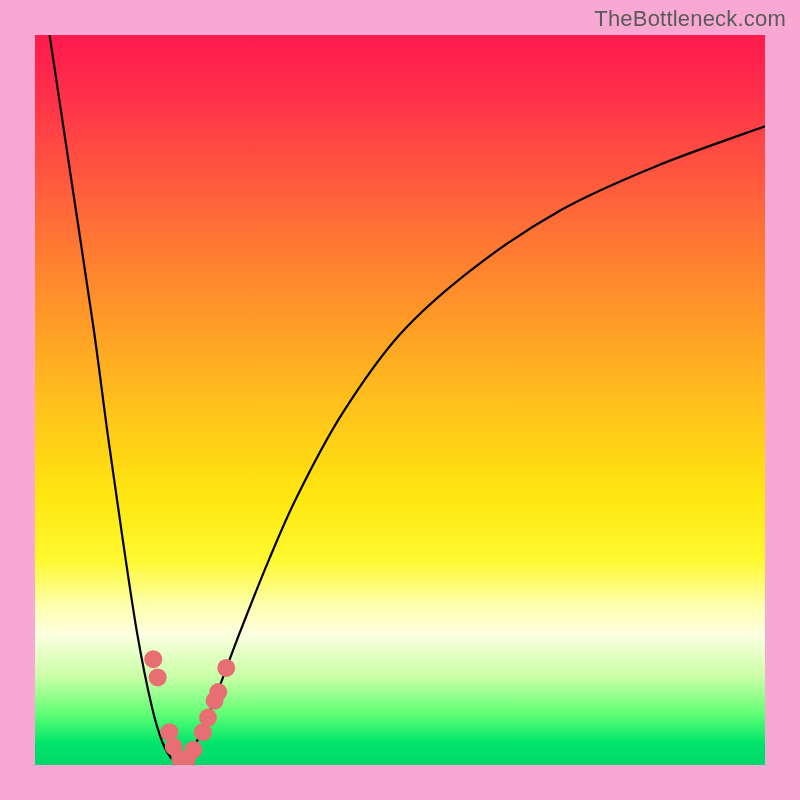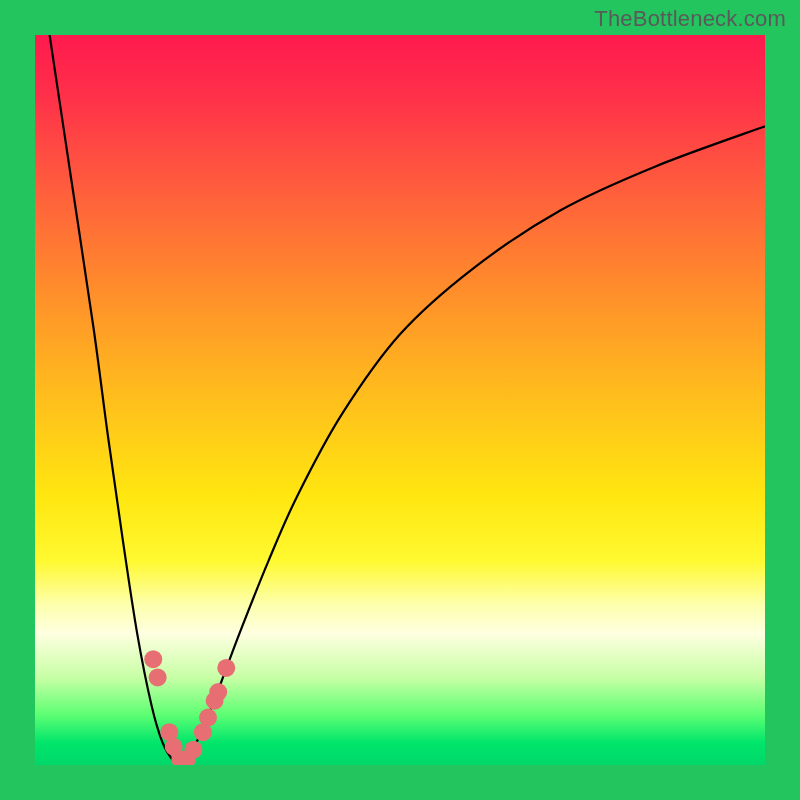--- a/index.html
+++ b/index.html
@@ -7,21 +7,21 @@
     padding: 0;
     width: 800px;
     height: 800px;
     background: #000;
     overflow: hidden;
     font-family: Arial, Helvetica, sans-serif;
   }
   .frame {
     position: absolute;
     inset: 0;
-    background: #22c55e;
+    background: #f9a8d4;
   }
   .plot-area {
     position: absolute;
     left: 35px;
     top: 35px;
     width: 730px;
     height: 730px;
     overflow: hidden;
   }
   .gradient {

